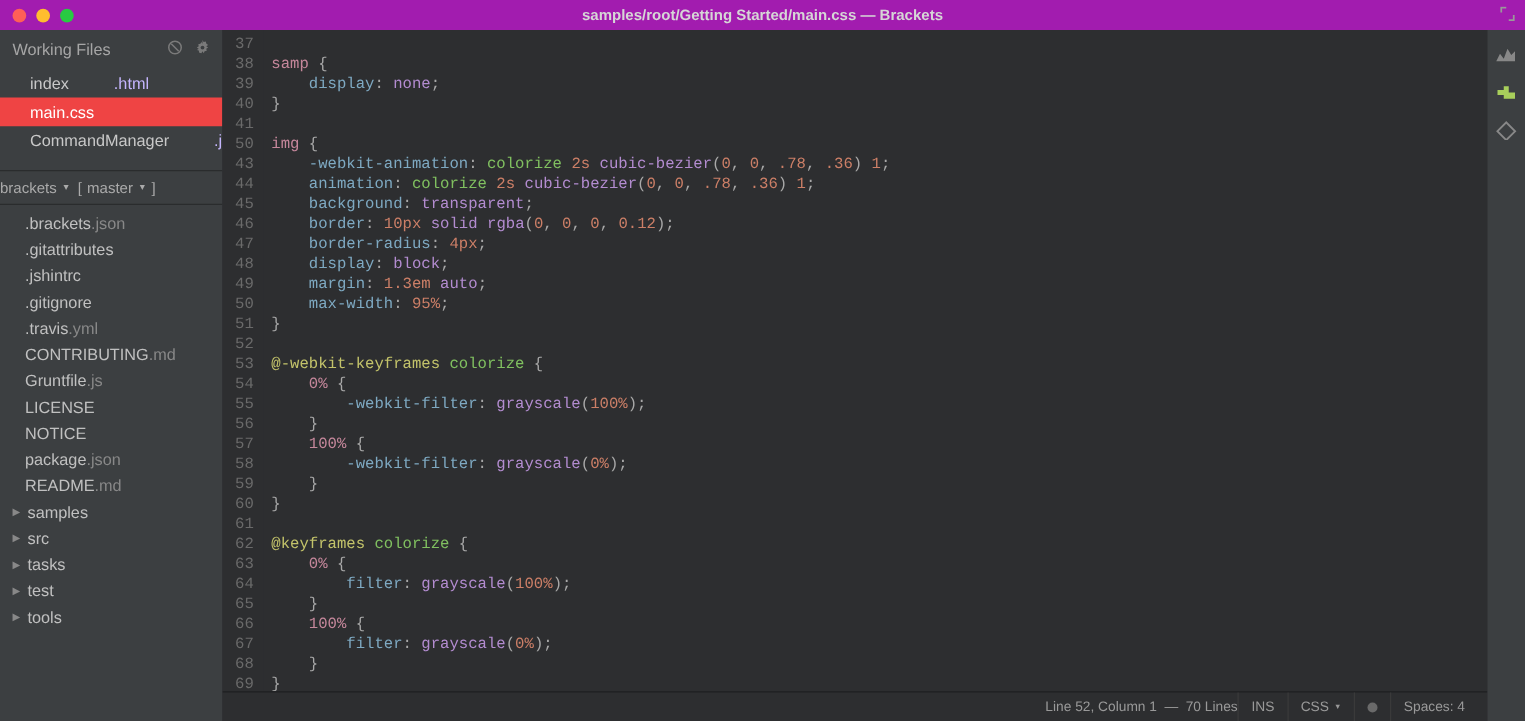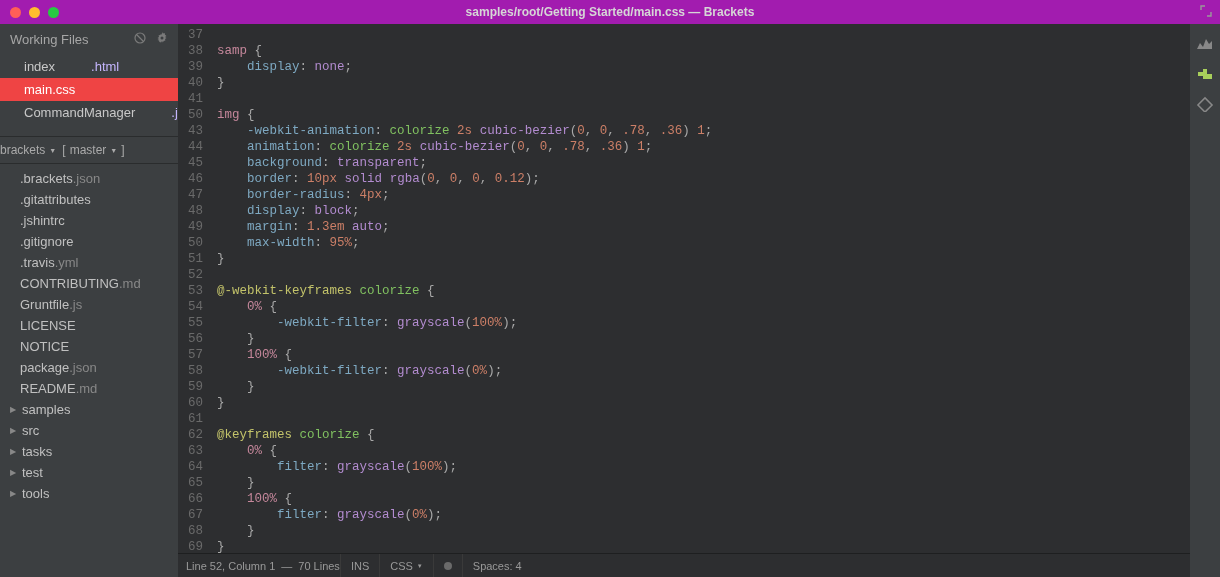--- a/index.html
+++ b/index.html
@@ -160,21 +160,21 @@
     .tok-number { color: #cc7f67; margin-top: 40px; }
     .tok-def { color: #80c060; }
     .tok-punct { color: #a8a8a8; }
     .tok-brace { color: #a8a8a8; }
     .status-bar {
       height: 24px;
       background: #2d2e30;
       border-top: 1px solid #1e1f20;
       display: flex;
       align-items: center;
-      justify-content: flex-start;
+      justify-content: flex-end;
       font-size: 11px;
       color: #999;
       padding: 0 8px;
     }
     .status-left { display: flex; gap: 6px; }
     .status-right { display: flex; align-items: center; gap: 0; }
     .status-seg {
       padding: 0 10px;
       border-left: 1px solid #3a3a3a;
       height: 24px;

